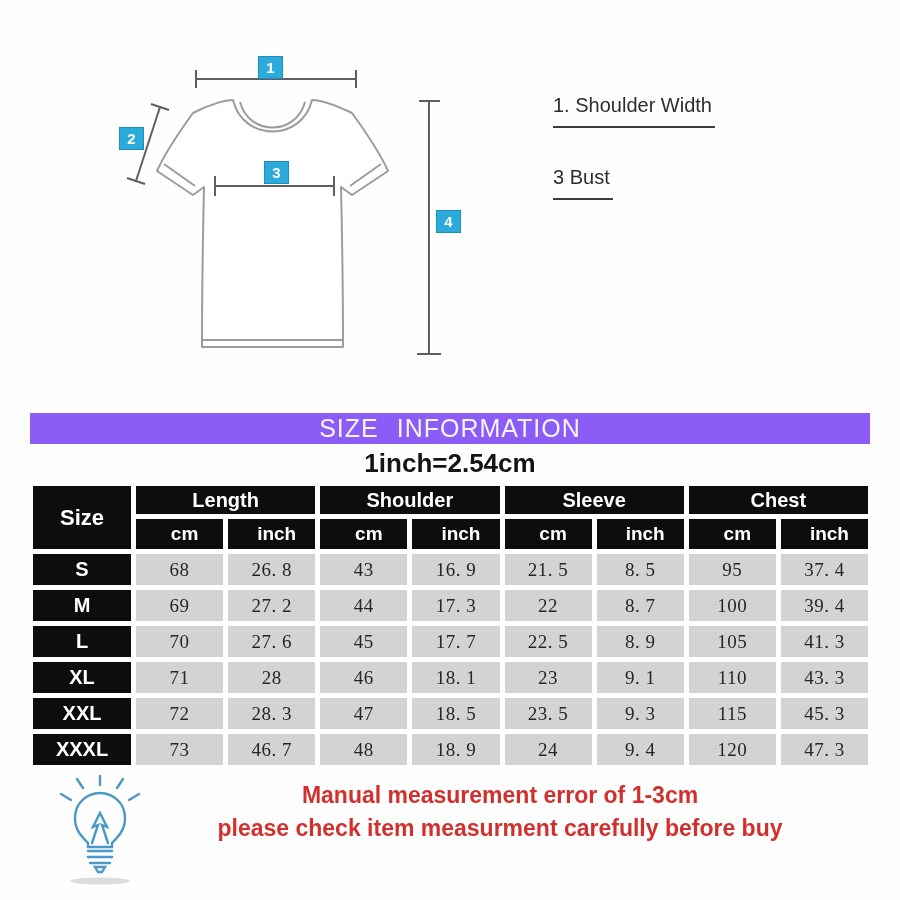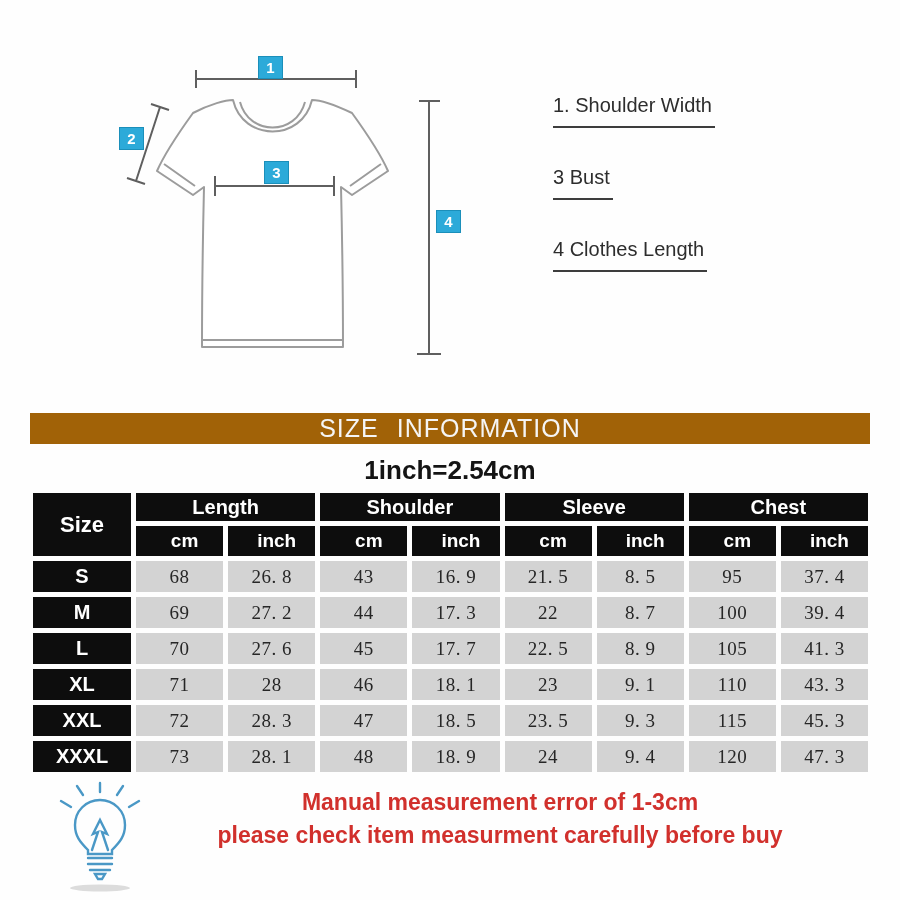--- a/index.html
+++ b/index.html
@@ -14,24 +14,24 @@
           display:flex;align-items:center;justify-content:center;}
   #m1{left:258px;top:56px}
   #m2{left:119px;top:127px}
   #m3{left:264px;top:161px}
   #m4{left:436px;top:210px}
   .legend{position:absolute;left:553px;top:94px;list-style:none;margin:0;padding:0;}
   .legend li{height:23px;margin-bottom:49px;font-size:20px;color:#2d2d2d;}
   .legend li span{border-bottom:2px solid #3d3d3d;padding:0 3px 10px 0;}
 
   
-  .banner{margin:8px 0 0 30px;width:840px;height:31px;background:#a16207;color:#f5f5f5;
+  .banner{margin:8px 0 0 30px;width:840px;height:31px;background:#8b5cf6;color:#f5f5f5;
           display:flex;align-items:center;justify-content:center;
           font-size:25px;letter-spacing:1px;word-spacing:10px;}
-  .conversion{margin-top:11px;text-align:center;font-size:26px;font-weight:bold;color:#141414;}
+  .conversion{margin-top:4px;text-align:center;font-size:26px;font-weight:bold;color:#141414;}
 
   
   .size-table{margin:7px 0 0 33px;width:835px;display:grid;
               grid-template-columns:98px repeat(8,1fr);
               grid-template-rows:28px 30px repeat(6,31px);
               gap:5px;}
   .hcell{background:#0d0d0d;color:#fff;display:flex;align-items:center;justify-content:center;
          font-weight:bold;}
   .size-header{grid-row:1/3;grid-column:1;font-size:22px;}
   .group{grid-row:1;font-size:20px;}
@@ -73,21 +73,20 @@
     </svg>
 
     <div class="marker" id="m1">1</div>
     <div class="marker" id="m2">2</div>
     <div class="marker" id="m3">3</div>
     <div class="marker" id="m4">4</div>
 
     <ul class="legend">
       <li><span>1. Shoulder Width</span></li>
       <li><span>3 Bust</span></li>
-      <li><span>4 Clothes Length</span></li>
     </ul>
   </section>
 
   <div class="banner">
     <span>SIZE INFORMATION</span>
   </div>
   <div class="conversion">1inch=2.54cm</div>
 
   <div class="size-table">
     <div class="hcell size-header">Size</div>
@@ -149,21 +148,21 @@
     <div class="val">28. 3</div>
     <div class="val">47</div>
     <div class="val">18. 5</div>
     <div class="val">23. 5</div>
     <div class="val">9. 3</div>
     <div class="val">115</div>
     <div class="val">45. 3</div>
 
     <div class="rowlabel">XXXL</div>
     <div class="val">73</div>
-    <div class="val">28. 1</div>
+    <div class="val">46. 7</div>
     <div class="val">48</div>
     <div class="val">18. 9</div>
     <div class="val">24</div>
     <div class="val">9. 4</div>
     <div class="val">120</div>
     <div class="val">47. 3</div>
   </div>
 
   <div class="note-section">
     <svg class="bulb" width="100" height="114" viewBox="0 0 100 114">

